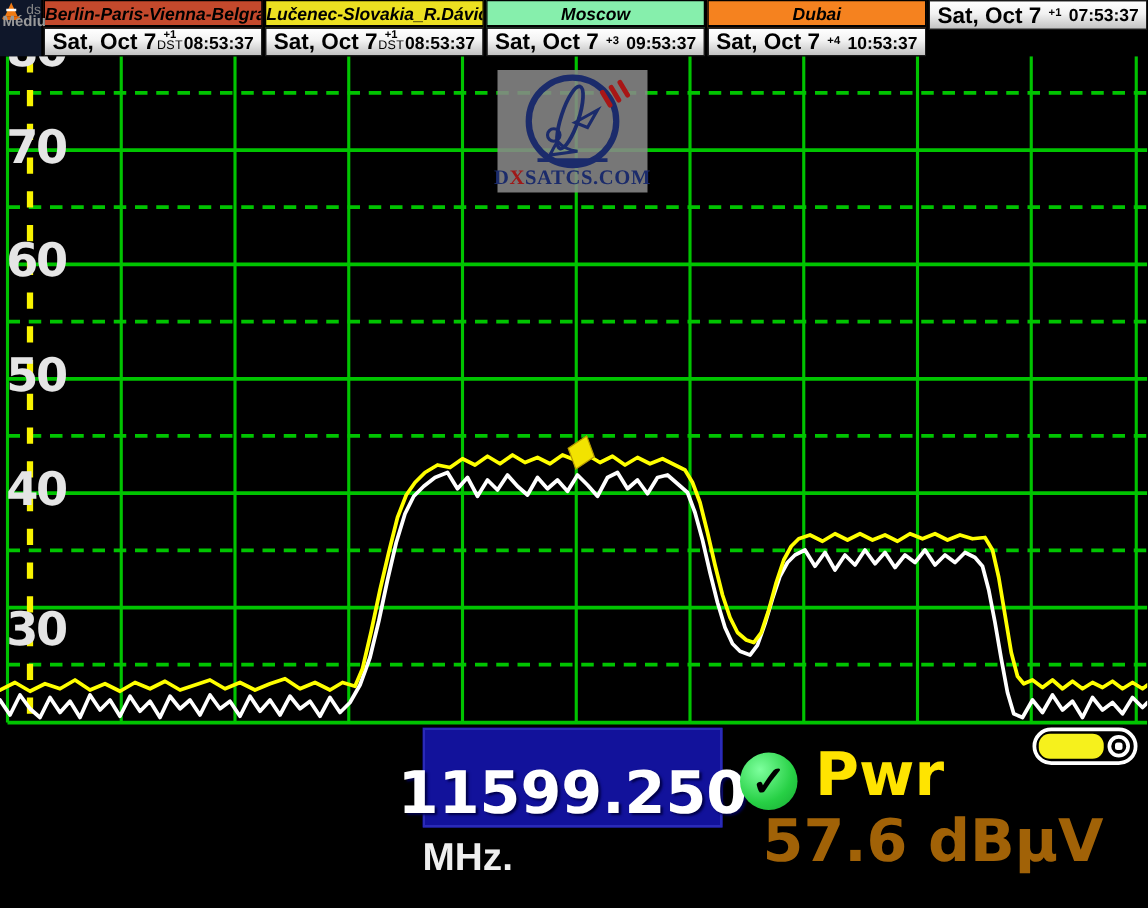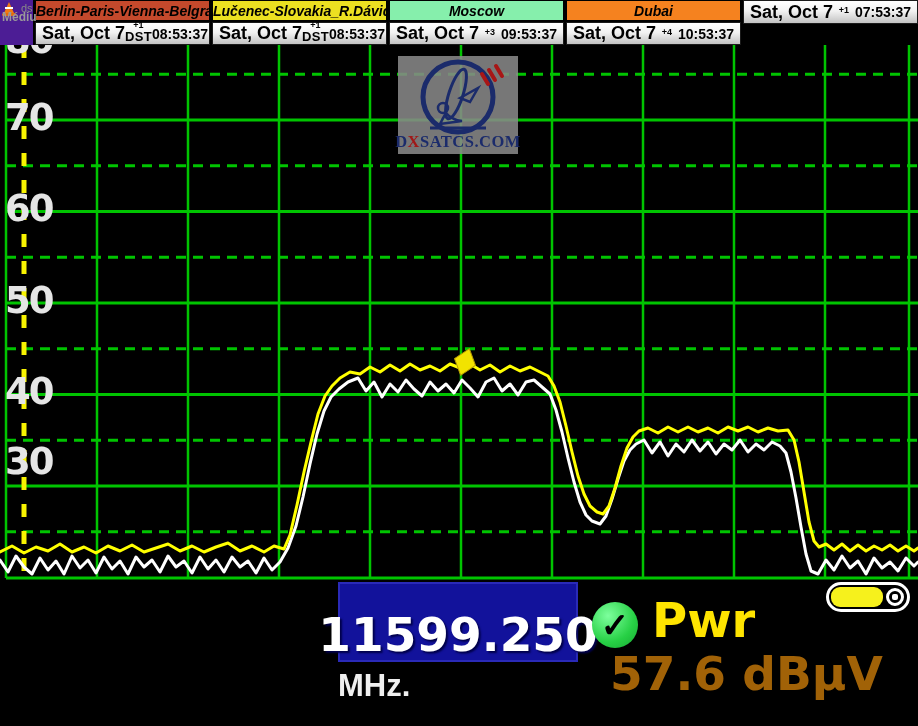--- a/index.html
+++ b/index.html
@@ -2,35 +2,35 @@
 <html><head>
 <meta charset="utf-8">
 <style>
   html,body{margin:0;padding:0;background:#000;}
   #screen{position:relative;width:918px;height:726px;background:#000;overflow:hidden;
           font-family:"Liberation Sans",sans-serif;}
 
   
   #clockbar{position:absolute;left:0;top:0;width:918px;height:45px;background:#000;
             display:flex;z-index:20;}
-  #vlc-strip{width:33px;height:45px;background:#4c1d95;position:relative;flex:0 0 33px;}
+  #vlc-strip{width:33px;height:45px;background:#0f172a;position:relative;flex:0 0 33px;}
   #vlc-strip .vlc-ds{position:absolute;left:21px;top:2px;font-size:11px;color:#888;}
   #vlc-strip .vlc-menu{position:absolute;left:2px;top:10px;font-size:12px;color:#9a9a9a;white-space:nowrap;font-weight:bold;}
   #panels{flex:1;display:flex;}
   .panel{flex:1;display:flex;flex-direction:column;border-left:2px solid #000;min-width:0;}
   .city{height:21px;line-height:21px;text-align:center;font-size:14px;font-weight:bold;
         font-style:italic;color:#000;border:1px solid #000;border-bottom:2px solid #000;
         white-space:nowrap;overflow:hidden;}
   .time-row{height:22px;background:linear-gradient(#ffffff 0%,#f2f2f2 45%,#c2c2c2 100%);
         border:1px solid #1a1a1a;display:flex;align-items:center;justify-content:space-between;
         font-weight:bold;color:#000;padding:0 6px;}
   .time-row .date{font-size:18px;white-space:nowrap;}
   .tzblock{display:flex;flex-direction:column;align-items:center;line-height:1;margin-top:-3px;}
   .tzblock .offset{font-size:9px;font-weight:bold;}
-  .tzblock .dst{font-size:13px;font-weight:bold;letter-spacing:.3px;}
+  .tzblock .dst{font-size:10px;font-weight:normal;letter-spacing:.3px;}
   .time-row .time{font-size:14px;white-space:nowrap;}
 
   
   #plot-svg{position:absolute;left:0;top:0;z-index:1;}
   .ylab{position:absolute;left:5px;z-index:5;color:#e5e5e5;font-weight:bold;
         font-size:37px;font-family:"DejaVu Sans",sans-serif;letter-spacing:-2px;line-height:1;}
 
   
   #logo{position:absolute;left:398px;top:56px;width:120px;height:98px;z-index:6;
         background:rgba(136,136,136,.88);display:flex;flex-direction:column;align-items:center;}
@@ -109,21 +109,21 @@
       <polyline points="0,552 12,546 24,553 36,547 48,551 60,544 72,552 84,547 96,553 108,546 120,551 132,545 144,552 156,548 168,544 180,551 192,546 204,552 216,547 228,543 240,551 252,546 264,552 274,546 284,549 290,535 297,505 304,472 311,442 318,414 325,396 332,386 340,378 350,372 360,374 370,367 380,372 390,365 400,371 410,364 420,370 430,366 440,371 450,364 460,368 470,364 480,370 490,365 500,372 510,366 520,371 530,367 540,372 548,376 554,386 560,402 566,426 572,452 578,476 584,494 590,506 597,512 603,514 609,506 615,488 621,466 627,448 633,437 639,431 648,428 658,433 668,427 678,432 688,427 698,432 708,428 718,433 728,427 738,431 748,427 758,432 768,428 778,431 788,430 794,440 799,462 804,492 809,522 814,541 819,547 826,544 834,550 842,544 850,551 858,545 866,551 874,546 882,550 890,545 898,551 906,546 914,551 918,548" fill="none" stroke="#ffff00" stroke-width="3" stroke-linejoin="round" stroke-linecap="round"></polyline>
       <polygon points="0,-14 11,0 0,14 -11,0" transform="translate(465,362) rotate(18)" fill="#f2e300" stroke="#b89c00" stroke-width="1"></polygon>
     </svg>
 
   <div id="ylabels">
       <div class="ylab" style="top: 22px;">80</div>
       <div class="ylab" style="top: 99px;">70</div>
       <div class="ylab" style="top: 190px;">60</div>
       <div class="ylab" style="top: 282px;">50</div>
       <div class="ylab" style="top: 373px;">40</div>
-      <div class="ylab" style="top: 443px; text-align: center;">30</div>
+      <div class="ylab" style="top: 485px; text-align: center;">30</div>
     </div>
 
   <div id="logo">
     <svg width="96" height="78" viewBox="0 0 96 78">
       <circle cx="48" cy="39" r="35" fill="none" stroke="#1b2b6b" stroke-width="5"></circle>
       <ellipse cx="46" cy="36" rx="7" ry="26" transform="rotate(18 46 36)" fill="none" stroke="#1b2b6b" stroke-width="3"></ellipse>
       <path d="M50 40 L68 30 L60 44 Z" fill="none" stroke="#1b2b6b" stroke-width="2.5"></path>
       <circle cx="33" cy="50" r="5" fill="none" stroke="#1b2b6b" stroke-width="2.5"></circle>
       <path d="M36 55 Q42 62 52 63 L30 66 Q33 60 36 55 Z" fill="none" stroke="#1b2b6b" stroke-width="2.5"></path>
       <path d="M20 70 L76 70" stroke="#1b2b6b" stroke-width="3"></path>

